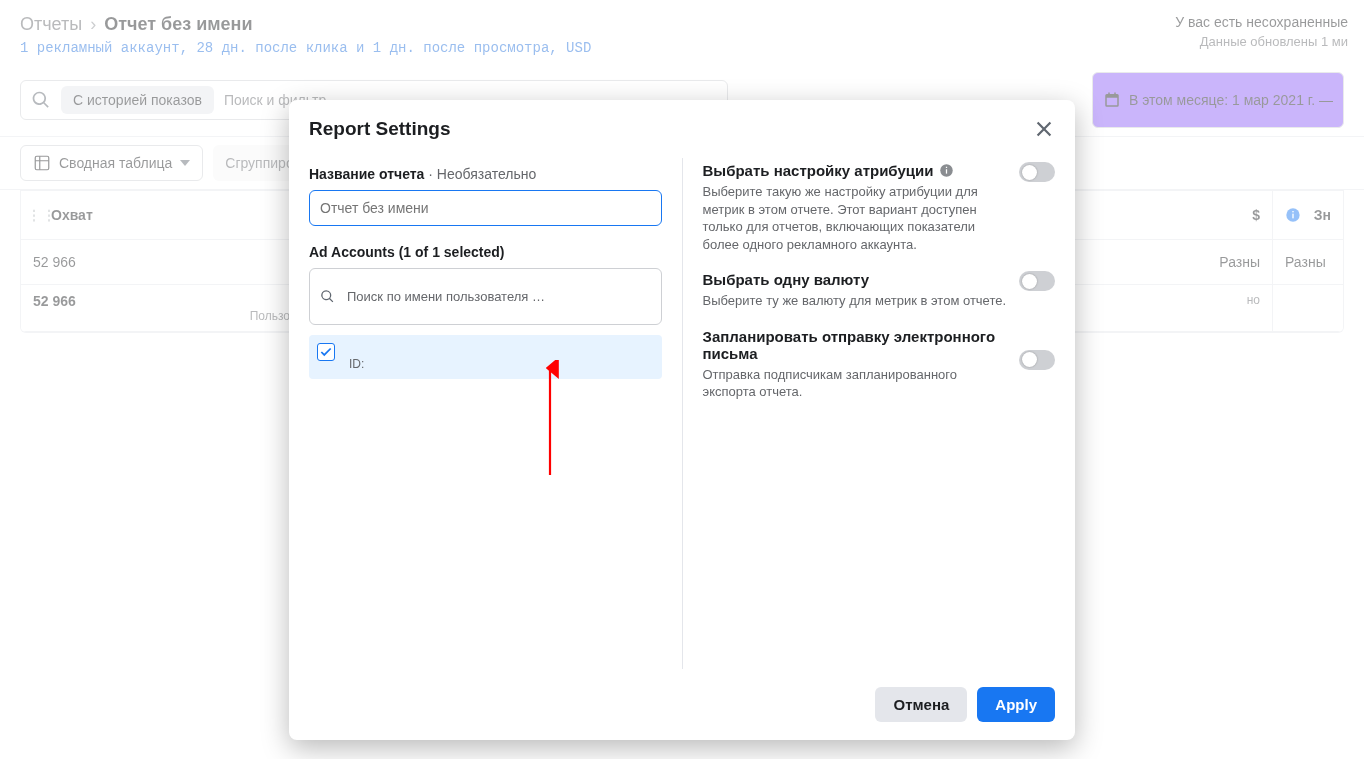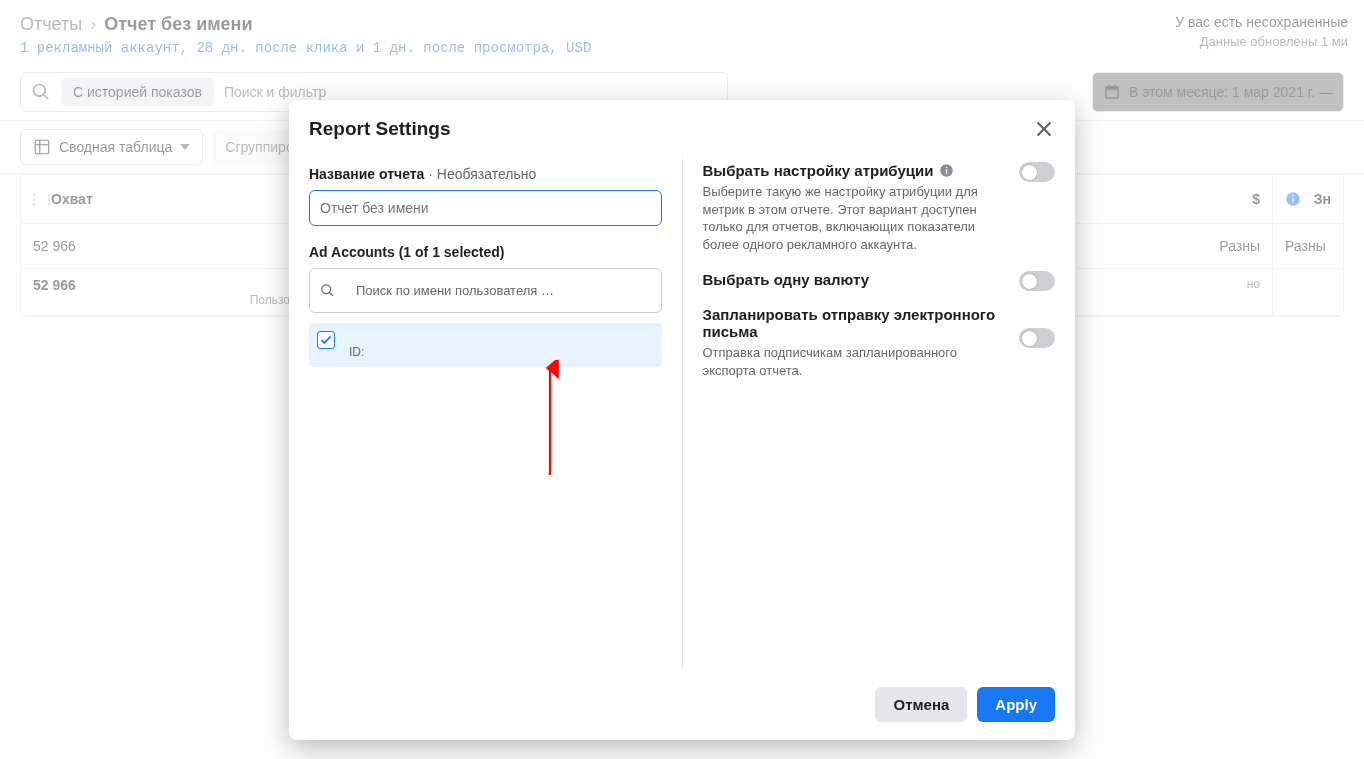--- a/index.html
+++ b/index.html
@@ -44,22 +44,22 @@
   }
   .icon-search{width:20px;height:20px;fill:#606770;}
   .chip{
     background:var(--chip);border-radius:6px;padding:6px 12px;
     font-size:14px;color:var(--text);
   }
   .hint{color:var(--muted);font-size:14px;}
   .spacer{flex:1;}
   .date-btn{
     display:flex;align-items:center;gap:8px;
-    border:1px solid var(--border);border-radius:6px;padding:6px 10px;height:40px;
-    color:var(--text);background:#737373;white-space:nowrap;overflow:hidden;
+    border:1px solid var(--border);border-radius:6px;padding:6px 10px;height:56px;
+    color:var(--text);background:#8b5cf6;white-space:nowrap;overflow:hidden;
   }
   .icon-cal{width:18px;height:18px;fill:#1c1e21;}
 
   .pill-btn{
     display:inline-flex;align-items:center;gap:8px;
     border:1px solid var(--border);border-radius:6px;padding:6px 12px;height:36px;
     background:#fff;font-size:14px;
   }
   .pill-btn.flat{border:none;background:#f5f6f7;color:var(--muted);}
   .icon-pivot{width:18px;height:18px;stroke:#1c1e21;fill:none;stroke-width:1.6;}
@@ -104,22 +104,22 @@
   .col{flex:1;min-width:0;}
   .col.left{padding-right:20px;}
   .col.right{border-left:1px solid var(--border-light);padding-left:20px;}
   .lbl{font-weight:600;font-size:14px;margin:8px 0;}
   .lbl .opt{color:var(--muted);font-weight:400;}
   .txt{
     width:100%;border:1.6px solid var(--blue);border-radius:6px;
     padding:9px 10px;font-size:14px;color:#8a8d91;outline:none;
   }
   .search-box{
-    display:flex;align-items:center;gap:21px;
-    border:1px solid var(--border);border-radius:6px;padding:14px 10px;
+    display:flex;align-items:center;gap:12px;
+    border:1px solid var(--border);border-radius:6px;padding:20px 10px;
     color:var(--muted);font-size:13px;margin-top:6px;
   }
   .acct{
     display:flex;align-items:flex-start;gap:10px;
     background:#e7f3ff;border-radius:4px;padding:8px 8px;margin-top:10px;
   }
   .cb{width:18px;height:18px;border:1.6px solid var(--blue);border-radius:3px;display:flex;align-items:center;justify-content:center;background:#fff;}
   .cb svg{width:14px;height:14px;stroke:var(--blue);stroke-width:3;fill:none;}
   .acct .meta{font-size:12px;color:var(--muted);margin-top:8px;margin-left:4px;}
 
@@ -293,20 +293,21 @@
               </svg>
           </div>
           <span class="toggle"></span>
           <div class="d">Выберите такую же настройку атрибуции для метрик в этом отчете. Этот вариант доступен только для отчетов, включающих показатели более одного рекламного аккаунта.</div>
         </div>
         <div class="opt-row">
           <div class="t">
               <span>Выбрать одну валюту</span>
             </div>
           <span class="toggle"></span>
+          <div class="d">Выберите ту же валюту для метрик в этом отчете.</div>
         </div>
         <div class="opt-row">
           <div class="t">
               <span>Запланировать отправку электронного письма</span>
             </div>
           <span class="toggle" style="top:26px"></span>
           <div class="d">Отправка подписчикам запланированного экспорта отчета.</div>
         </div>
       </div>
     </div>

